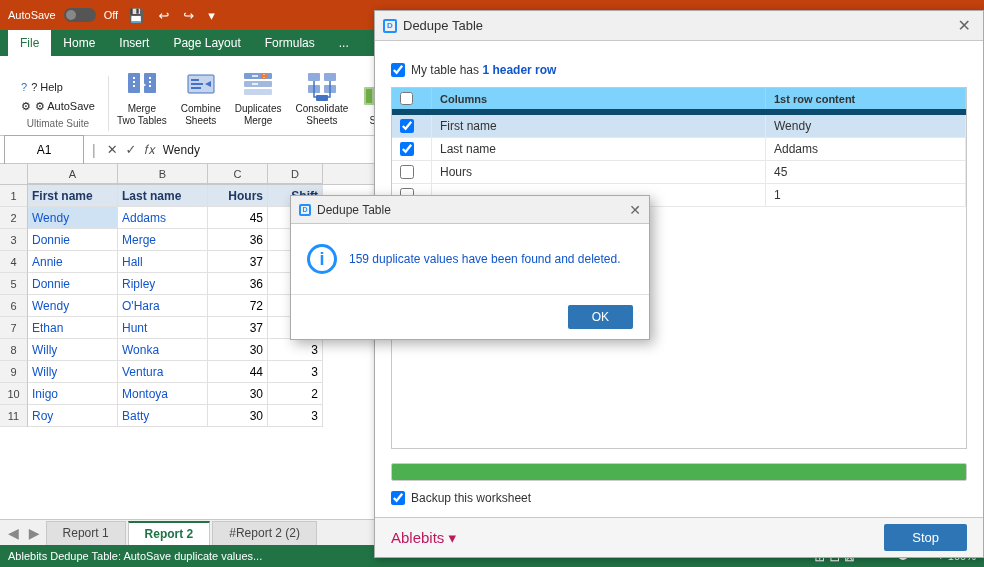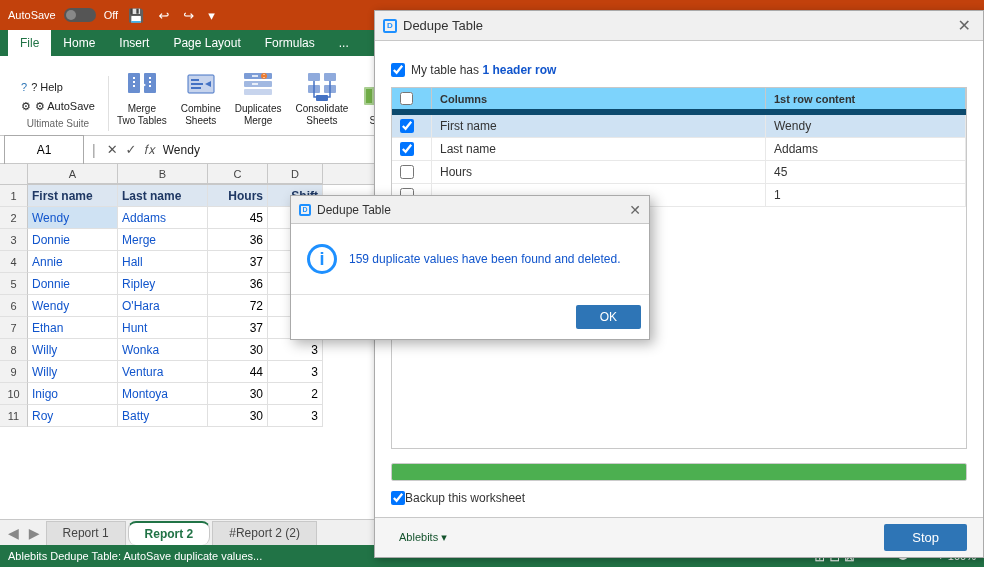--- a/index.html
+++ b/index.html
@@ -62,21 +62,21 @@
     .data-cell.selected { background: #cfe2f3; }
     .ca { width: 90px; }
     .cb { width: 90px; }
     .cc { width: 60px; }
     .cd { width: 55px; }
 
     
     .sheet-tabs { display: flex; align-items: center; background: #f0f0f0; border-top: 1px solid #c8c8c8; height: 26px; padding-left: 4px; gap: 2px; }
     .sheet-nav { color: #888; font-size: 14px; cursor: pointer; padding: 0 4px; }
     .sheet-tab { padding: 2px 16px; border: 1px solid #c8c8c8; border-bottom: none; font-size: 12px; cursor: pointer; background: #e0e0e0; color: #444; height: 24px; display: flex; align-items: center; }
-    .sheet-tab.active { background: #fff; color: #217346; font-weight: bold; border-top: 2px solid #217346; border-radius: 8px; }
+    .sheet-tab.active { background: #fff; color: #217346; font-weight: bold; border-top: 2px solid #217346; }
     .sheet-tab.report2 { background: #fff; color: #217346; font-weight: bold; border-top: 2px solid #217346; }
 
     
     .status-bar { background: #217346; height: 22px; display: flex; align-items: center; padding: 0 8px; color: #fff; font-size: 11px; gap: 8px; }
     .status-right { margin-left: auto; display: flex; align-items: center; gap: 8px; }
     .zoom-ctrl { display: flex; align-items: center; gap: 4px; color: #fff; font-size: 11px; }
     .zoom-slider { width: 60px; height: 4px; background: rgba(255,255,255,0.4); border-radius: 2px; position: relative; }
     .zoom-thumb { position: absolute; top: -4px; left: 50%; width: 10px; height: 10px; background: #fff; border-radius: 50%; transform: translateX(-50%); }
     .view-btns { display: flex; gap: 4px; }
     .view-btn { color: #fff; font-size: 13px; cursor: pointer; }
@@ -105,38 +105,38 @@
     .col-cell { padding: 4px 8px; font-size: 12px; color: #333; display: flex; align-items: center; gap: 6px; border-right: 1px solid #e8e8e8; }
     .col-cell:first-child { width: 40px; }
     .col-cell.name-cell { flex: 1; }
     .col-cell.content-cell { width: 200px; }
     .col-checkbox { width: 14px; height: 14px; }
 
     .progress-area { margin-top: 4px; }
     .progress-bar-outer { height: 18px; background: #e0e0e0; border: 1px solid #ccc; border-radius: 2px; overflow: hidden; }
     .progress-bar-inner { height: 100%; background: #4CAF50; width: 100%; }
 
-    .backup-row { display: flex; align-items: center; font-size: 12px; color: #333; }
+    .backup-row { display: flex; align-items: center; gap: 6px; font-size: 12px; color: #333; }
     .backup-row input { width: 14px; height: 14px; }
 
     .panel-footer { background: #f5f5f5; border-top: 1px solid #c8c8c8; height: 40px; display: flex; align-items: center; justify-content: space-between; padding: 0 16px; }
-    .ablebits-brand { display: flex; align-items: center; gap: 4px; font-size: 11px; color: #14532d; cursor: pointer; margin-left: 8px; }
+    .ablebits-brand { display: flex; align-items: center; gap: 4px; font-size: 15px; color: #be185d; cursor: pointer; }
     .stop-btn { background: #2e75b6; color: #fff; border: none; padding: 6px 28px; font-size: 13px; cursor: pointer; border-radius: 2px; }
 
     
     .notify-dialog { position: absolute; top: 195px; left: 290px; width: 360px; background: #fff; border: 1px solid #aaa; box-shadow: 4px 4px 12px rgba(0,0,0,0.3); display: flex; flex-direction: column; }
     .notify-title-bar { background: #f0f0f0; border-bottom: 1px solid #c8c8c8; height: 28px; display: flex; align-items: center; padding: 0 8px; gap: 6px; }
     .notify-title-icon { width: 12px; height: 12px; border: 2px solid #1e90ff; border-radius: 2px; display: flex; align-items: center; justify-content: center; font-size: 7px; color: #1e90ff; font-weight: bold; }
     .notify-title-text { font-size: 12px; color: #333; flex: 1; }
     .notify-close { color: #666; font-size: 14px; cursor: pointer; }
     .notify-body { padding: 20px 16px; display: flex; align-items: center; gap: 12px; }
     .info-icon { width: 30px; height: 30px; border: 3px solid #1e90ff; border-radius: 50%; display: flex; align-items: center; justify-content: center; font-size: 18px; color: #1e90ff; font-weight: bold; flex-shrink: 0; }
     .notify-text { font-size: 12px; color: #333; }
     .notify-highlight { color: #1155cc; }
-    .notify-footer { padding: 10px 8px; display: flex; justify-content: flex-end; border-top: 1px solid #e0e0e0; }
+    .notify-footer { padding: 10px 16px; display: flex; justify-content: flex-end; border-top: 1px solid #e0e0e0; }
     .ok-btn { background: #2e75b6; color: #fff; border: none; padding: 5px 24px; font-size: 12px; cursor: pointer; border-radius: 2px; }
     .icon-svg { width: 32px; height: 32px; }
 
     
     .ribbon { height: 80px; }
   </style>
 </head>
 <body>
 
 <div class="excel-window">

